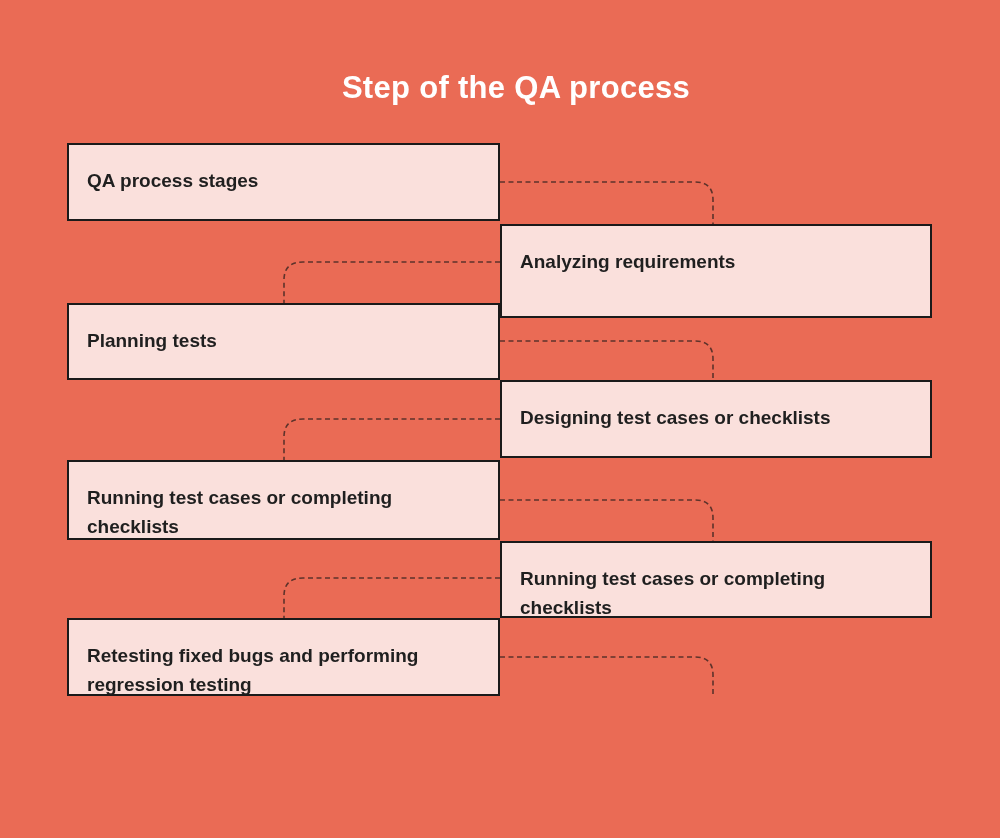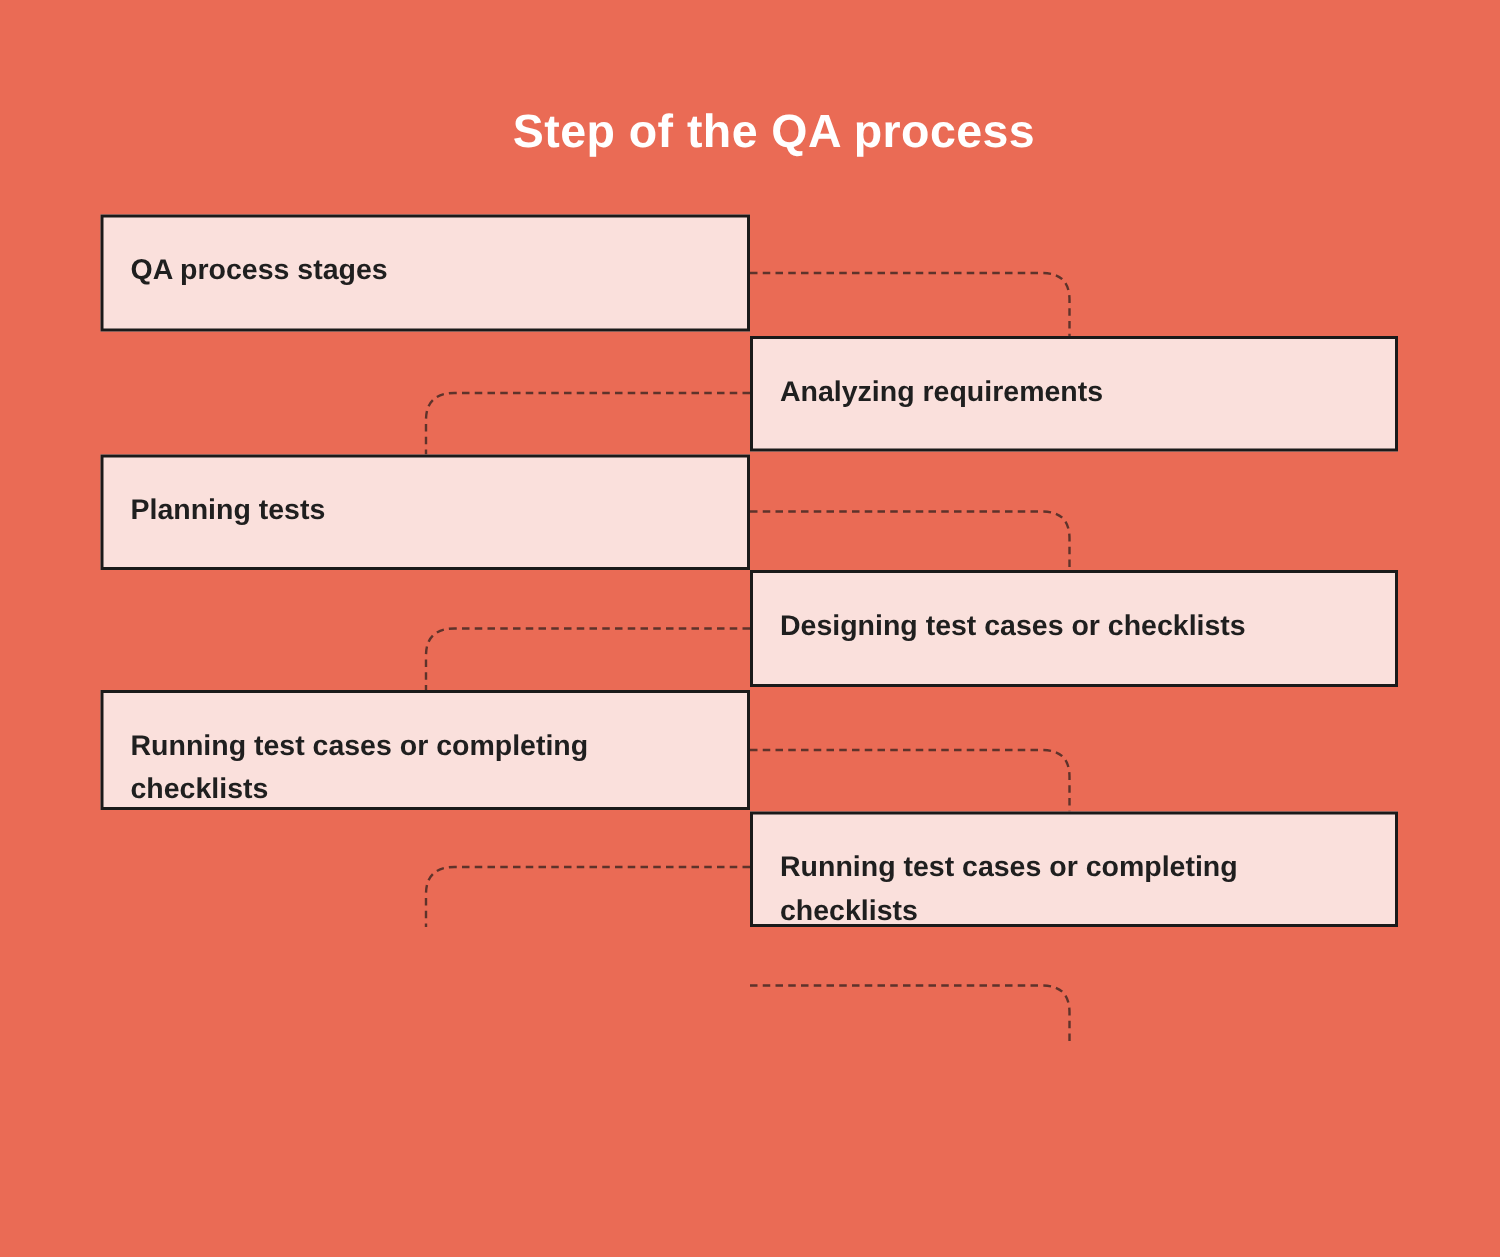--- a/index.html
+++ b/index.html
@@ -57,21 +57,21 @@
     border:2px solid var(--node-border);
     padding:21px 18px;
     color:var(--node-text);
     font-size:19px;
     font-weight:700;
     line-height:29px;
   }
   .node.left{left:67px;width:433px;}
   .node.right{left:500px;width:432px;}
   .n1{top:143px;height:78px;}
-  .n2{top:224px;height:77px;}
+  .n2{top:224px;height:94px;}
   .n3{top:303px;height:77px;}
   .n4{top:380px;height:78px;}
   .n5{top:460px;height:80px;}
   .n6{top:541px;height:77px;}
   .n7{top:618px;height:78px;}
   .n8{top:697px;height:79px;}
 </style>
 </head>
 <body>
 
@@ -106,15 +106,18 @@
   </div>
 
   <div class="node left n5">
     <span>Running test cases or completing checklists</span>
   </div>
 
   <div class="node right n6">
     <span>Running test cases or completing checklists</span>
   </div>
 
+  <div class="node left n7">
+    <span>Retesting fixed bugs and performing regression testing</span>
+  </div>
 
 
 </div>
 
 </body></html>

